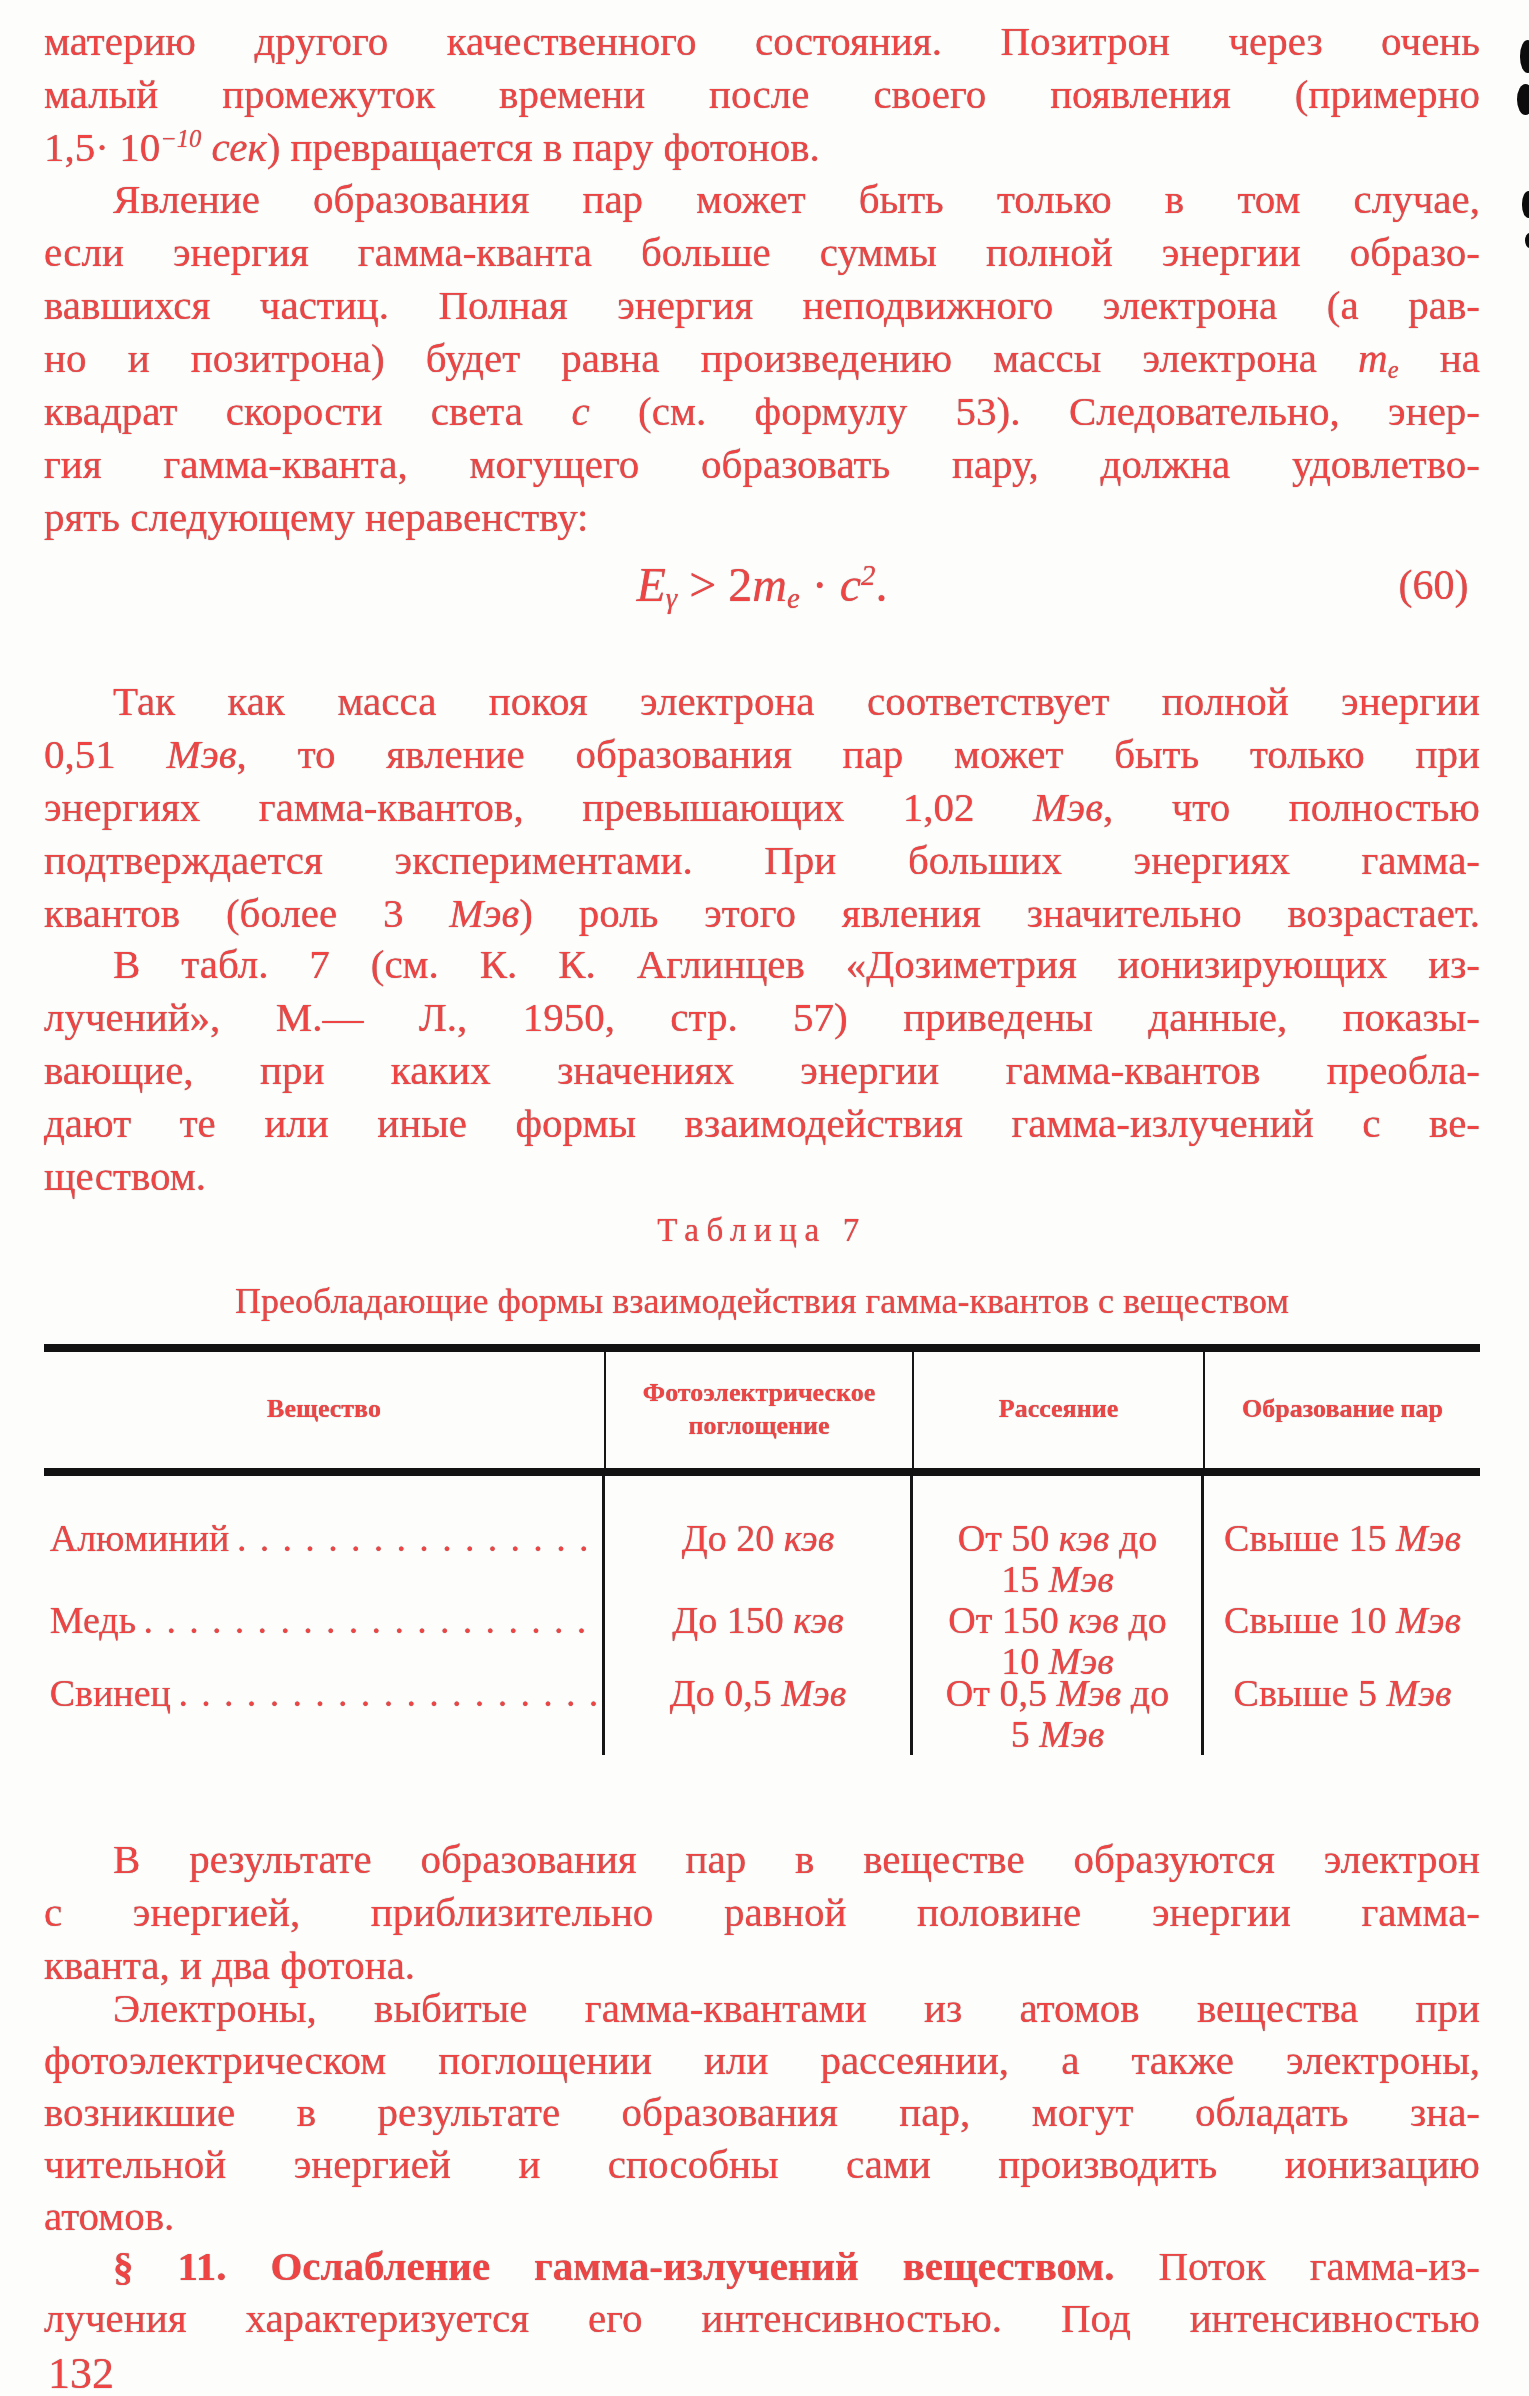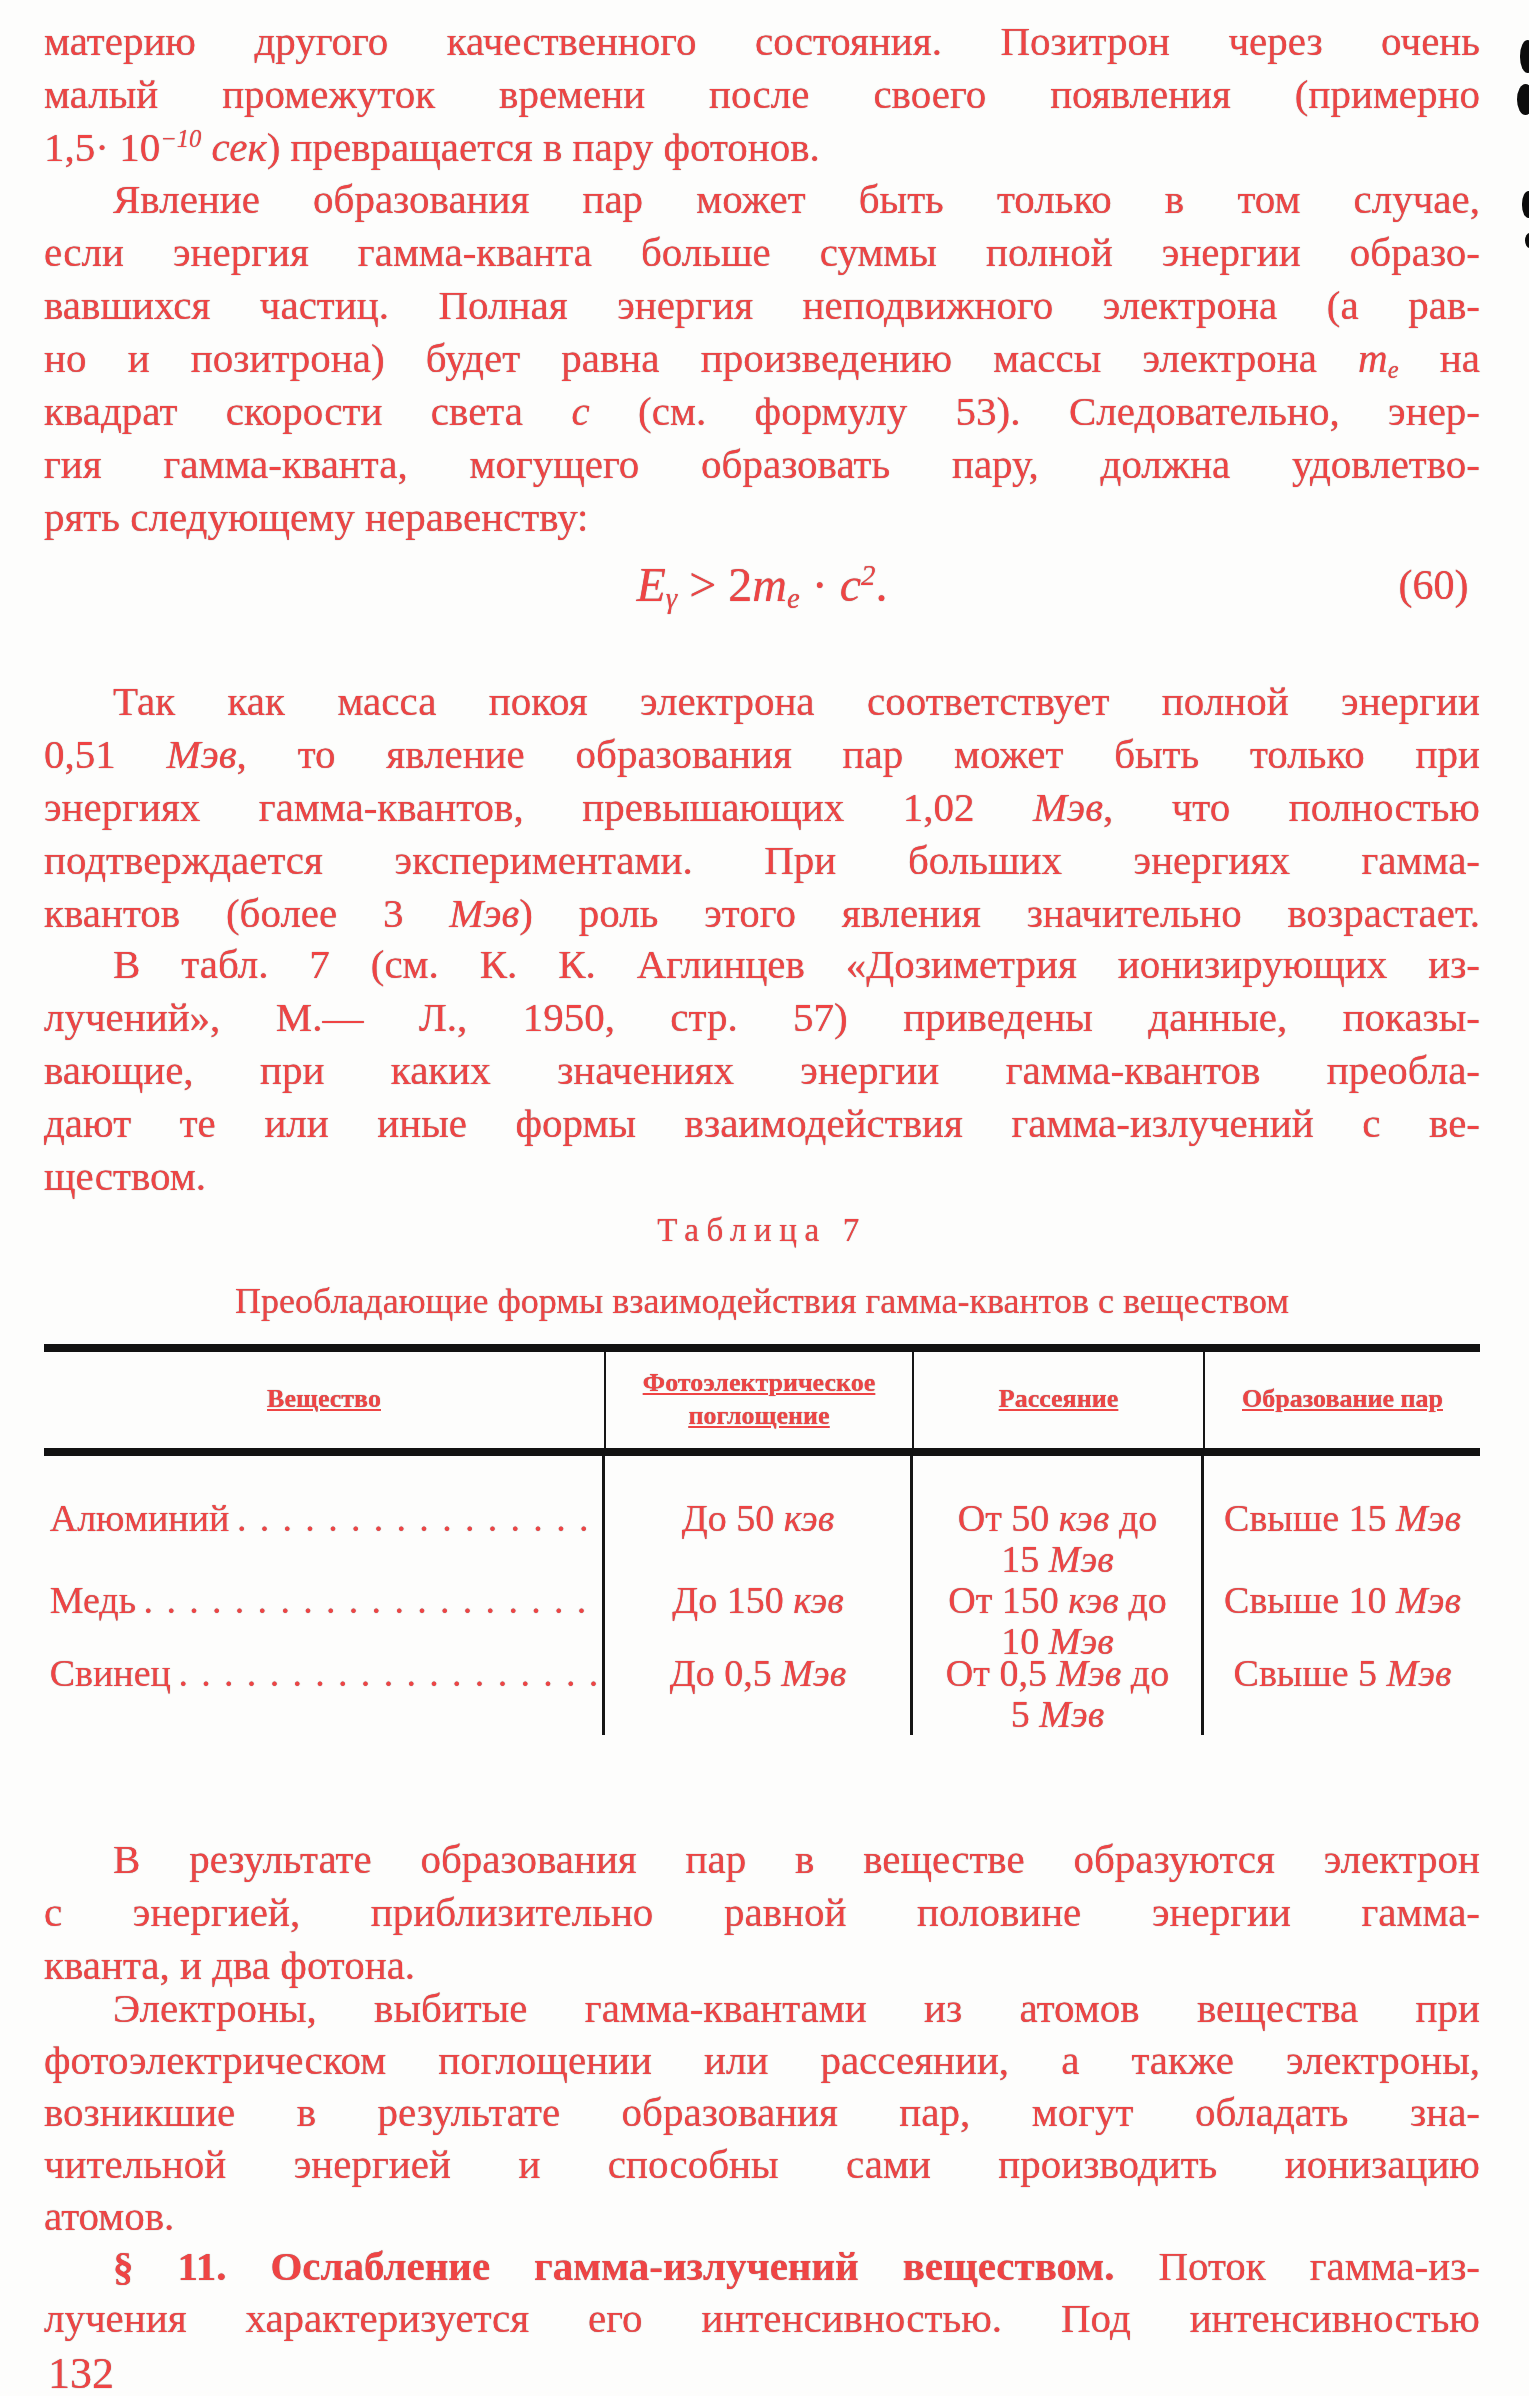--- a/index.html
+++ b/index.html
@@ -39,21 +39,21 @@
   }
   .table-caption{
     position:absolute;left:44px;width:1436px;top:1277px;height:48px;line-height:48px;
     text-align:center;font-size:36px;font-weight:normal;
   }
   .tbl{position:absolute;left:44px;width:1436px;top:1344px;}
   .rule{background:#121212;}
   .rule-top{height:7.6px;}
   .rule-mid{height:8.6px;}
   .thead{
-    height:96px;display:grid;grid-template-columns:560px 308px 291px 277px;text-decoration:underline;
+    height:116px;display:grid;grid-template-columns:560px 308px 291px 277px;
   }
   .th{
     display:flex;align-items:center;justify-content:center;text-align:center;
     font-size:26px;line-height:32.5px;font-weight:bold;padding:3.8px 13.4px;box-sizing:border-box;
   }
   .th + .th{border-left:2.9px solid #161616;}
   .tbody{position:relative;height:279px;}
   .vline{position:absolute;top:0;width:2.9px;height:100%;background:#161616;}
   .cell{position:absolute;font-size:38px;line-height:41px;}
   .cell.center{text-align:center;}
@@ -119,21 +119,21 @@
     <div class="rule rule-mid"></div>
     <div class="tbody">
       <div class="vline" style="left:558px"></div>
       <div class="vline" style="left:866px"></div>
       <div class="vline" style="left:1157px"></div>
 
       <div class="cell rowname" style="left:5.7px;top:42px;width:547px">
         <span class="nm">Алюминий</span>
         <span class="leader">. . . . . . . . . . . . . . . . . . . . . . . . . . . . . . . . . . .</span>
       </div>
-      <div class="cell center" style="left:566px;top:42px;width:296px"><span>До 50 </span><i>кэв</i></div>
+      <div class="cell center" style="left:566px;top:42px;width:296px"><span>До 20 </span><i>кэв</i></div>
       <div class="cell center" style="left:872px;top:42px;width:283px">
         <div><span>От 50 </span><i>кэв</i><span> до</span></div>
         <div><span>15 </span><i>Мэв</i></div>
       </div>
       <div class="cell center" style="left:1162px;top:42px;width:273px"><span>Свыше 15 </span><i>Мэв</i></div>
 
       <div class="cell rowname" style="left:5.7px;top:124px;width:547px">
         <span class="nm">Медь</span>
         <span class="leader">. . . . . . . . . . . . . . . . . . . . . . . . . . . . . . . . . . .</span>
       </div>

